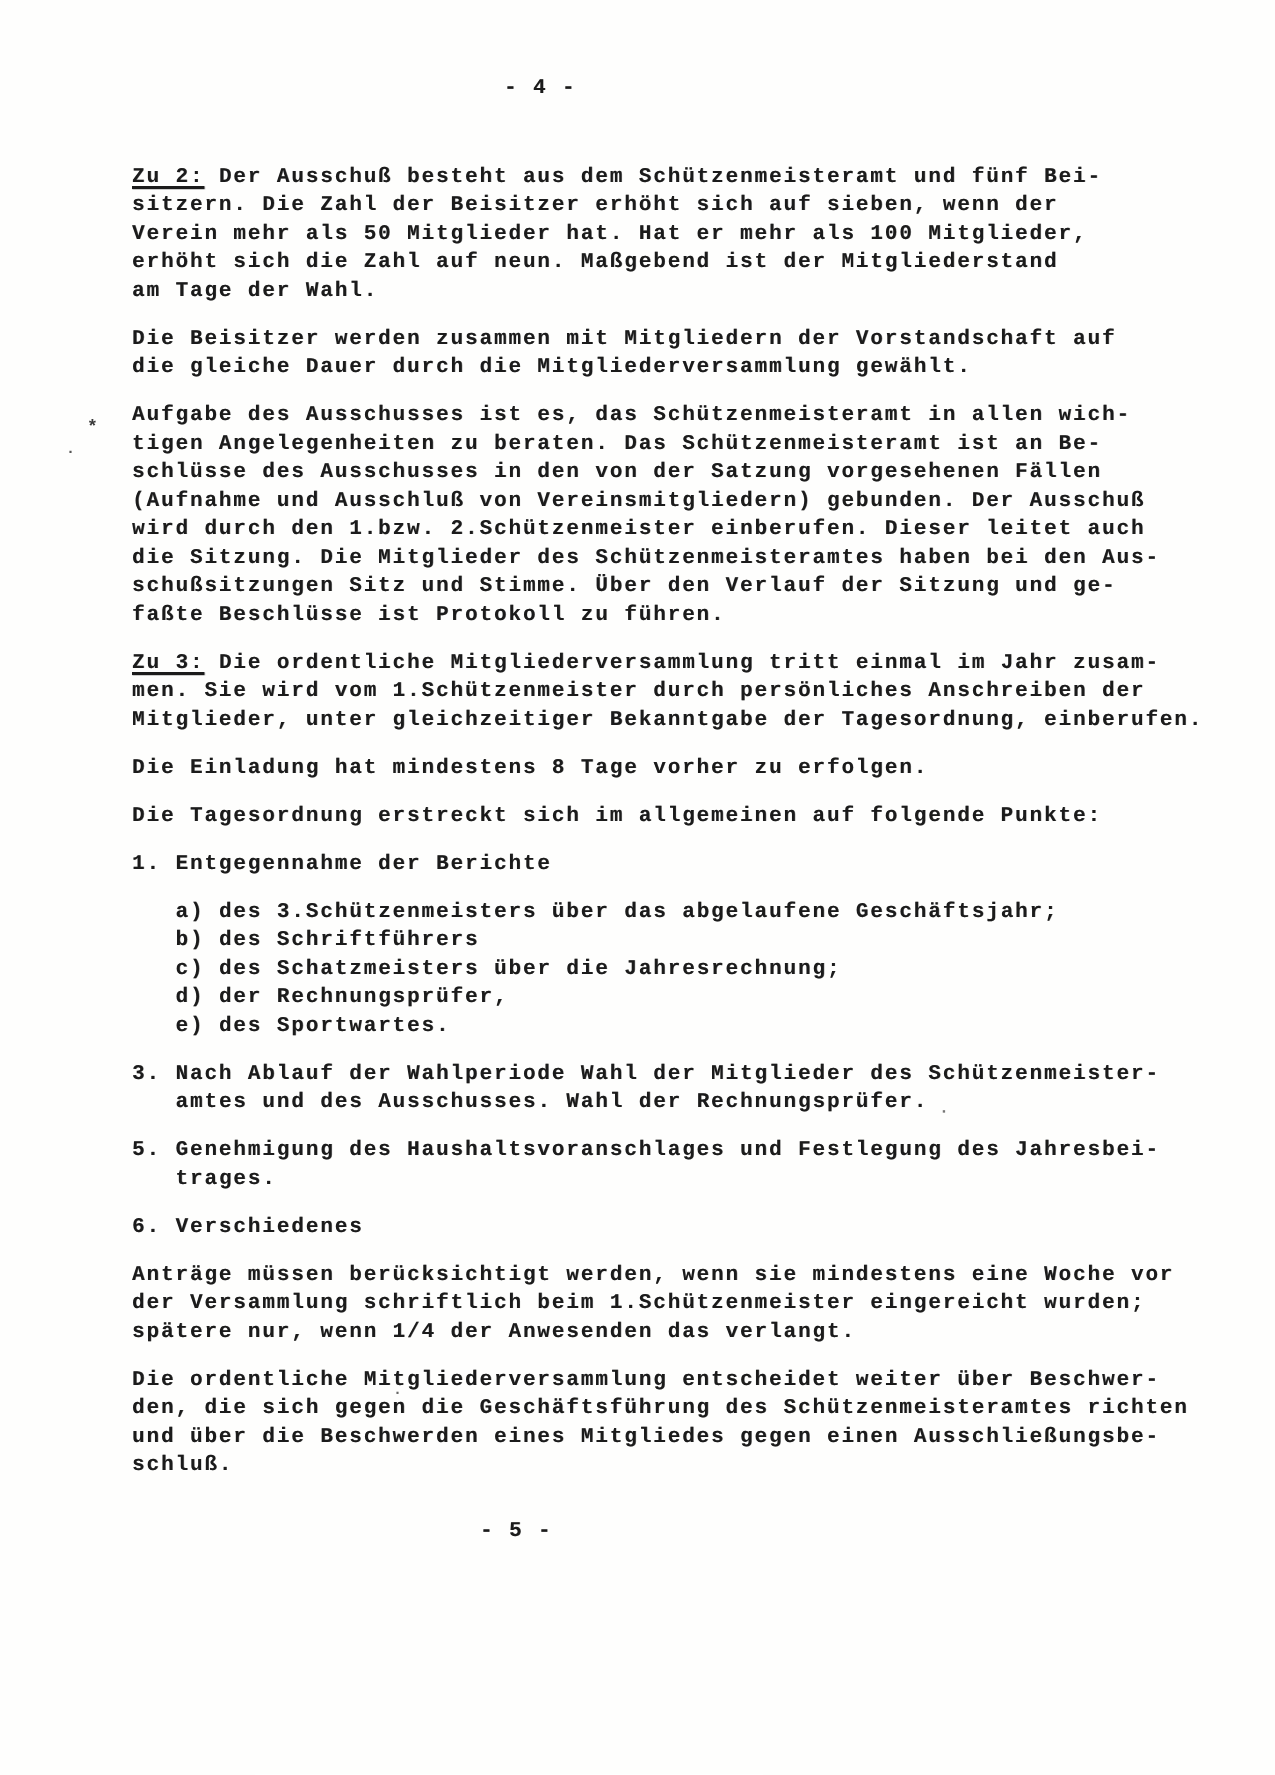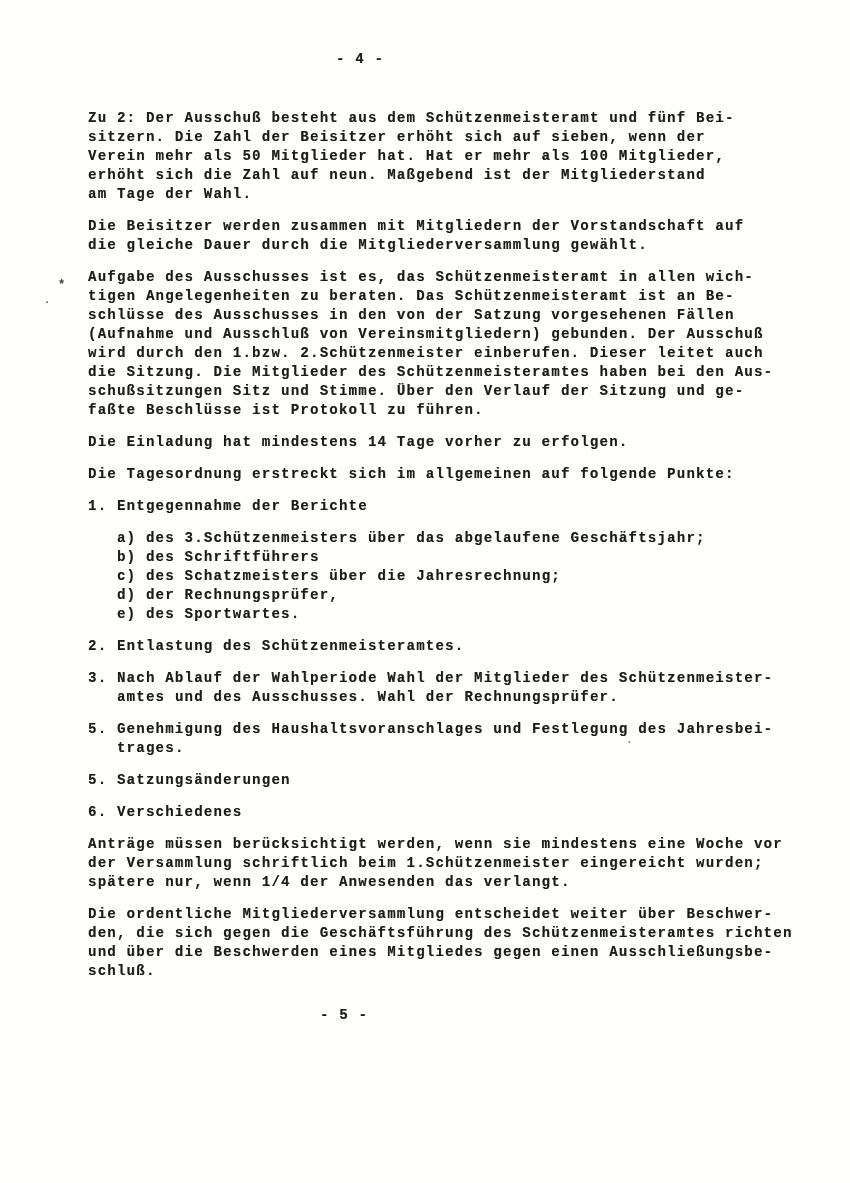--- a/index.html
+++ b/index.html
@@ -36,20 +36,21 @@
     margin: 0 0 40px 0;
     padding-left: 248px;
     white-space: pre;
   }
   .pagenum-bottom {
     margin-top: 25px;
     padding-left: 232px;
     white-space: pre;
   }
   .lead-underlined {
+    text-decoration: underline;
     text-decoration-thickness: 1.8px;
     text-underline-offset: 3px;
   }
   .scan-mark {
     position: absolute;
     color: #3a3a3a;
     text-shadow: none;
     letter-spacing: 0;
   }
   .scan-mark.star   { left: 58px;  top: 276px; font-size: 12px; }
@@ -77,42 +78,43 @@
     <div class="para">Aufgabe des Ausschusses ist es, das Schützenmeisteramt in allen wich-
 tigen Angelegenheiten zu beraten. Das Schützenmeisteramt ist an Be-
 schlüsse des Ausschusses in den von der Satzung vorgesehenen Fällen
 (Aufnahme und Ausschluß von Vereinsmitgliedern) gebunden. Der Ausschuß
 wird durch den 1.bzw. 2.Schützenmeister einberufen. Dieser leitet auch
 die Sitzung. Die Mitglieder des Schützenmeisteramtes haben bei den Aus-
 schußsitzungen Sitz und Stimme. Über den Verlauf der Sitzung und ge-
 faßte Beschlüsse ist Protokoll zu führen.</div>
 
 
+    <div class="para"><span class="lead-underlined">Zu 3:</span><span> Die ordentliche Mitgliederversammlung tritt einmal im Jahr zusam-
+men. Sie wird vom 1.Schützenmeister durch persönliches Anschreiben der
+Mitglieder, unter gleichzeitiger Bekanntgabe der Tagesordnung, einberufen.</span></div>
 
-    <div class="para">Die Einladung hat mindestens 14 Tage vorher zu erfolgen.</div>
+    <div class="para">Die Einladung hat mindestens 8 Tage vorher zu erfolgen.</div>
 
     <div class="para">Die Tagesordnung erstreckt sich im allgemeinen auf folgende Punkte:</div>
 
     <div class="para">1. Entgegennahme der Berichte</div>
 
     <div class="para">   a) des 3.Schützenmeisters über das abgelaufene Geschäftsjahr;
    b) des Schriftführers
    c) des Schatzmeisters über die Jahresrechnung;
    d) der Rechnungsprüfer,
    e) des Sportwartes.</div>
 
-    <div class="para">2. Entlastung des Schützenmeisteramtes.</div>
 
     <div class="para">3. Nach Ablauf der Wahlperiode Wahl der Mitglieder des Schützenmeister-
    amtes und des Ausschusses. Wahl der Rechnungsprüfer.</div>
 
     <div class="para">5. Genehmigung des Haushaltsvoranschlages und Festlegung des Jahresbei-
    trages.</div>
 
-    <div class="para">5. Satzungsänderungen</div>
 
     <div class="para">6. Verschiedenes</div>
 
     <div class="para">Anträge müssen berücksichtigt werden, wenn sie mindestens eine Woche vor
 der Versammlung schriftlich beim 1.Schützenmeister eingereicht wurden;
 spätere nur, wenn 1/4 der Anwesenden das verlangt.</div>
 
     <div class="para">Die ordentliche Mitgliederversammlung entscheidet weiter über Beschwer-
 den, die sich gegen die Geschäftsführung des Schützenmeisteramtes richten
 und über die Beschwerden eines Mitgliedes gegen einen Ausschließungsbe-

